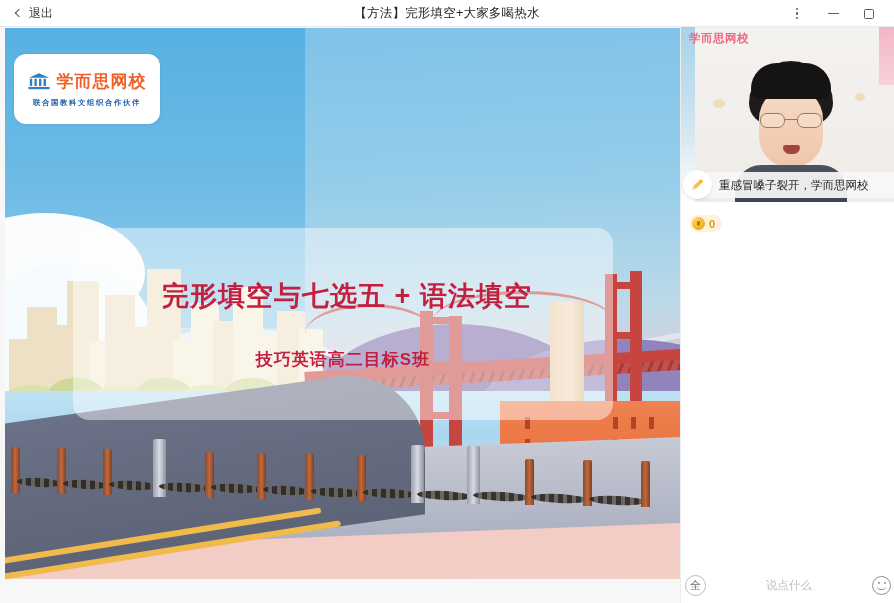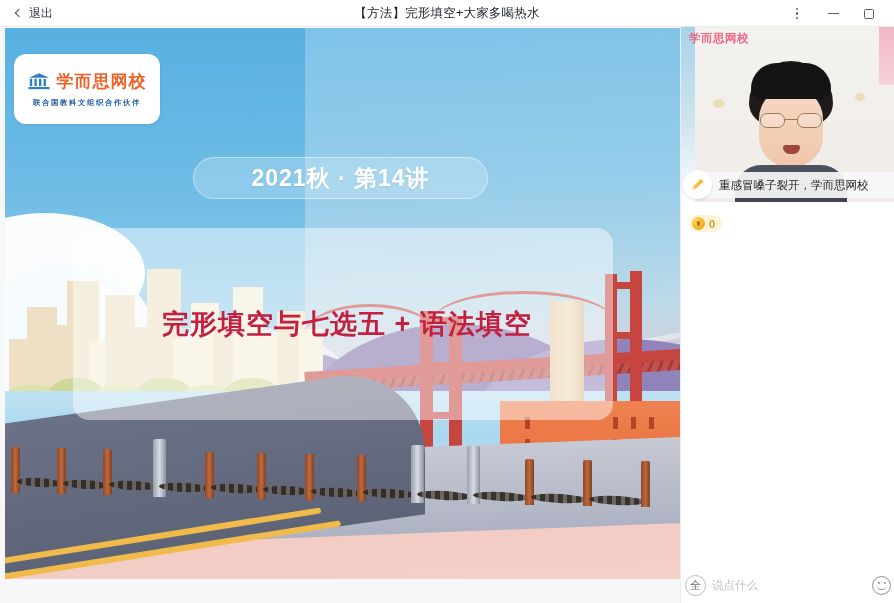--- a/index.html
+++ b/index.html
@@ -238,21 +238,21 @@
     position: absolute; left: 0; bottom: 0; width: 214px; height: 36px;
     background: #ffffff; display: flex; align-items: center; padding: 0 4px; gap: 6px;
   }
   .all-btn {
     width: 21px; height: 21px; min-width:21px; border-radius: 50%;
     border: 1.2px solid #b9bcc1; color: #6c7075;
     display: flex; align-items: center; justify-content: center; font-size: 11px; cursor: pointer;
   }
   .say-input {
     flex: 1; height: 24px; border: none; outline: none; background: transparent;
-    font-size: 11.5px; color: #2a2d31; font-family: "Liberation Sans","DejaVu Sans",sans-serif;
+    font-size: 11.5px; color: #2a2d31; font-family: "Liberation Sans","DejaVu Sans",sans-serif; text-align: center;
   }
   .say-input::placeholder { color: #bcbec2; }
   .emoji-btn {
     width: 19px; height: 19px; min-width:19px; border-radius: 50%; border: 1.3px solid #8e9197;
     position: relative; cursor: pointer;
   }
   .emoji-btn i { position:absolute; width:2px; height:2px; border-radius:50%; background:#8e9197; top:5px; }
   .emoji-btn i.le { left:4.5px; } .emoji-btn i.re { right:4.5px; }
   .emoji-btn u { position:absolute; left:4px; bottom:4px; width:9px; height:4px;
                  border-bottom:1.3px solid #8e9197; border-radius: 0 0 6px 6px; }
@@ -408,26 +408,24 @@
             <rect x="7" y="7" width="2.6" height="8" fill="#2f7fc4"></rect>
             <rect x="12" y="7" width="2.6" height="8" fill="#2f7fc4"></rect>
             <rect x="17" y="7" width="2.6" height="8" fill="#2f7fc4"></rect>
             <rect x="0.5" y="16" width="23" height="2.4" fill="#2f7fc4"></rect>
           </svg>
           <span class="logo-name">学而思网校</span>
         </div>
         <div class="logo-sub">联合国教科文组织合作伙伴</div>
       </div>
 
-      <div class="pill">
-        <span class="pill-text">2021秋 · 第14讲</span>
-      </div>
 
       <div class="title-card">
         <div class="title-main">完形填空与七选五 + 语法填空</div>
+        <div class="title-sub">技巧英语高二目标S班</div>
       </div>
 
     </div>
   </div>
 
   <div class="chat">
 
     <div class="video">
       <div class="video-bg-left"></div>
       <div class="video-bg-right"></div>

